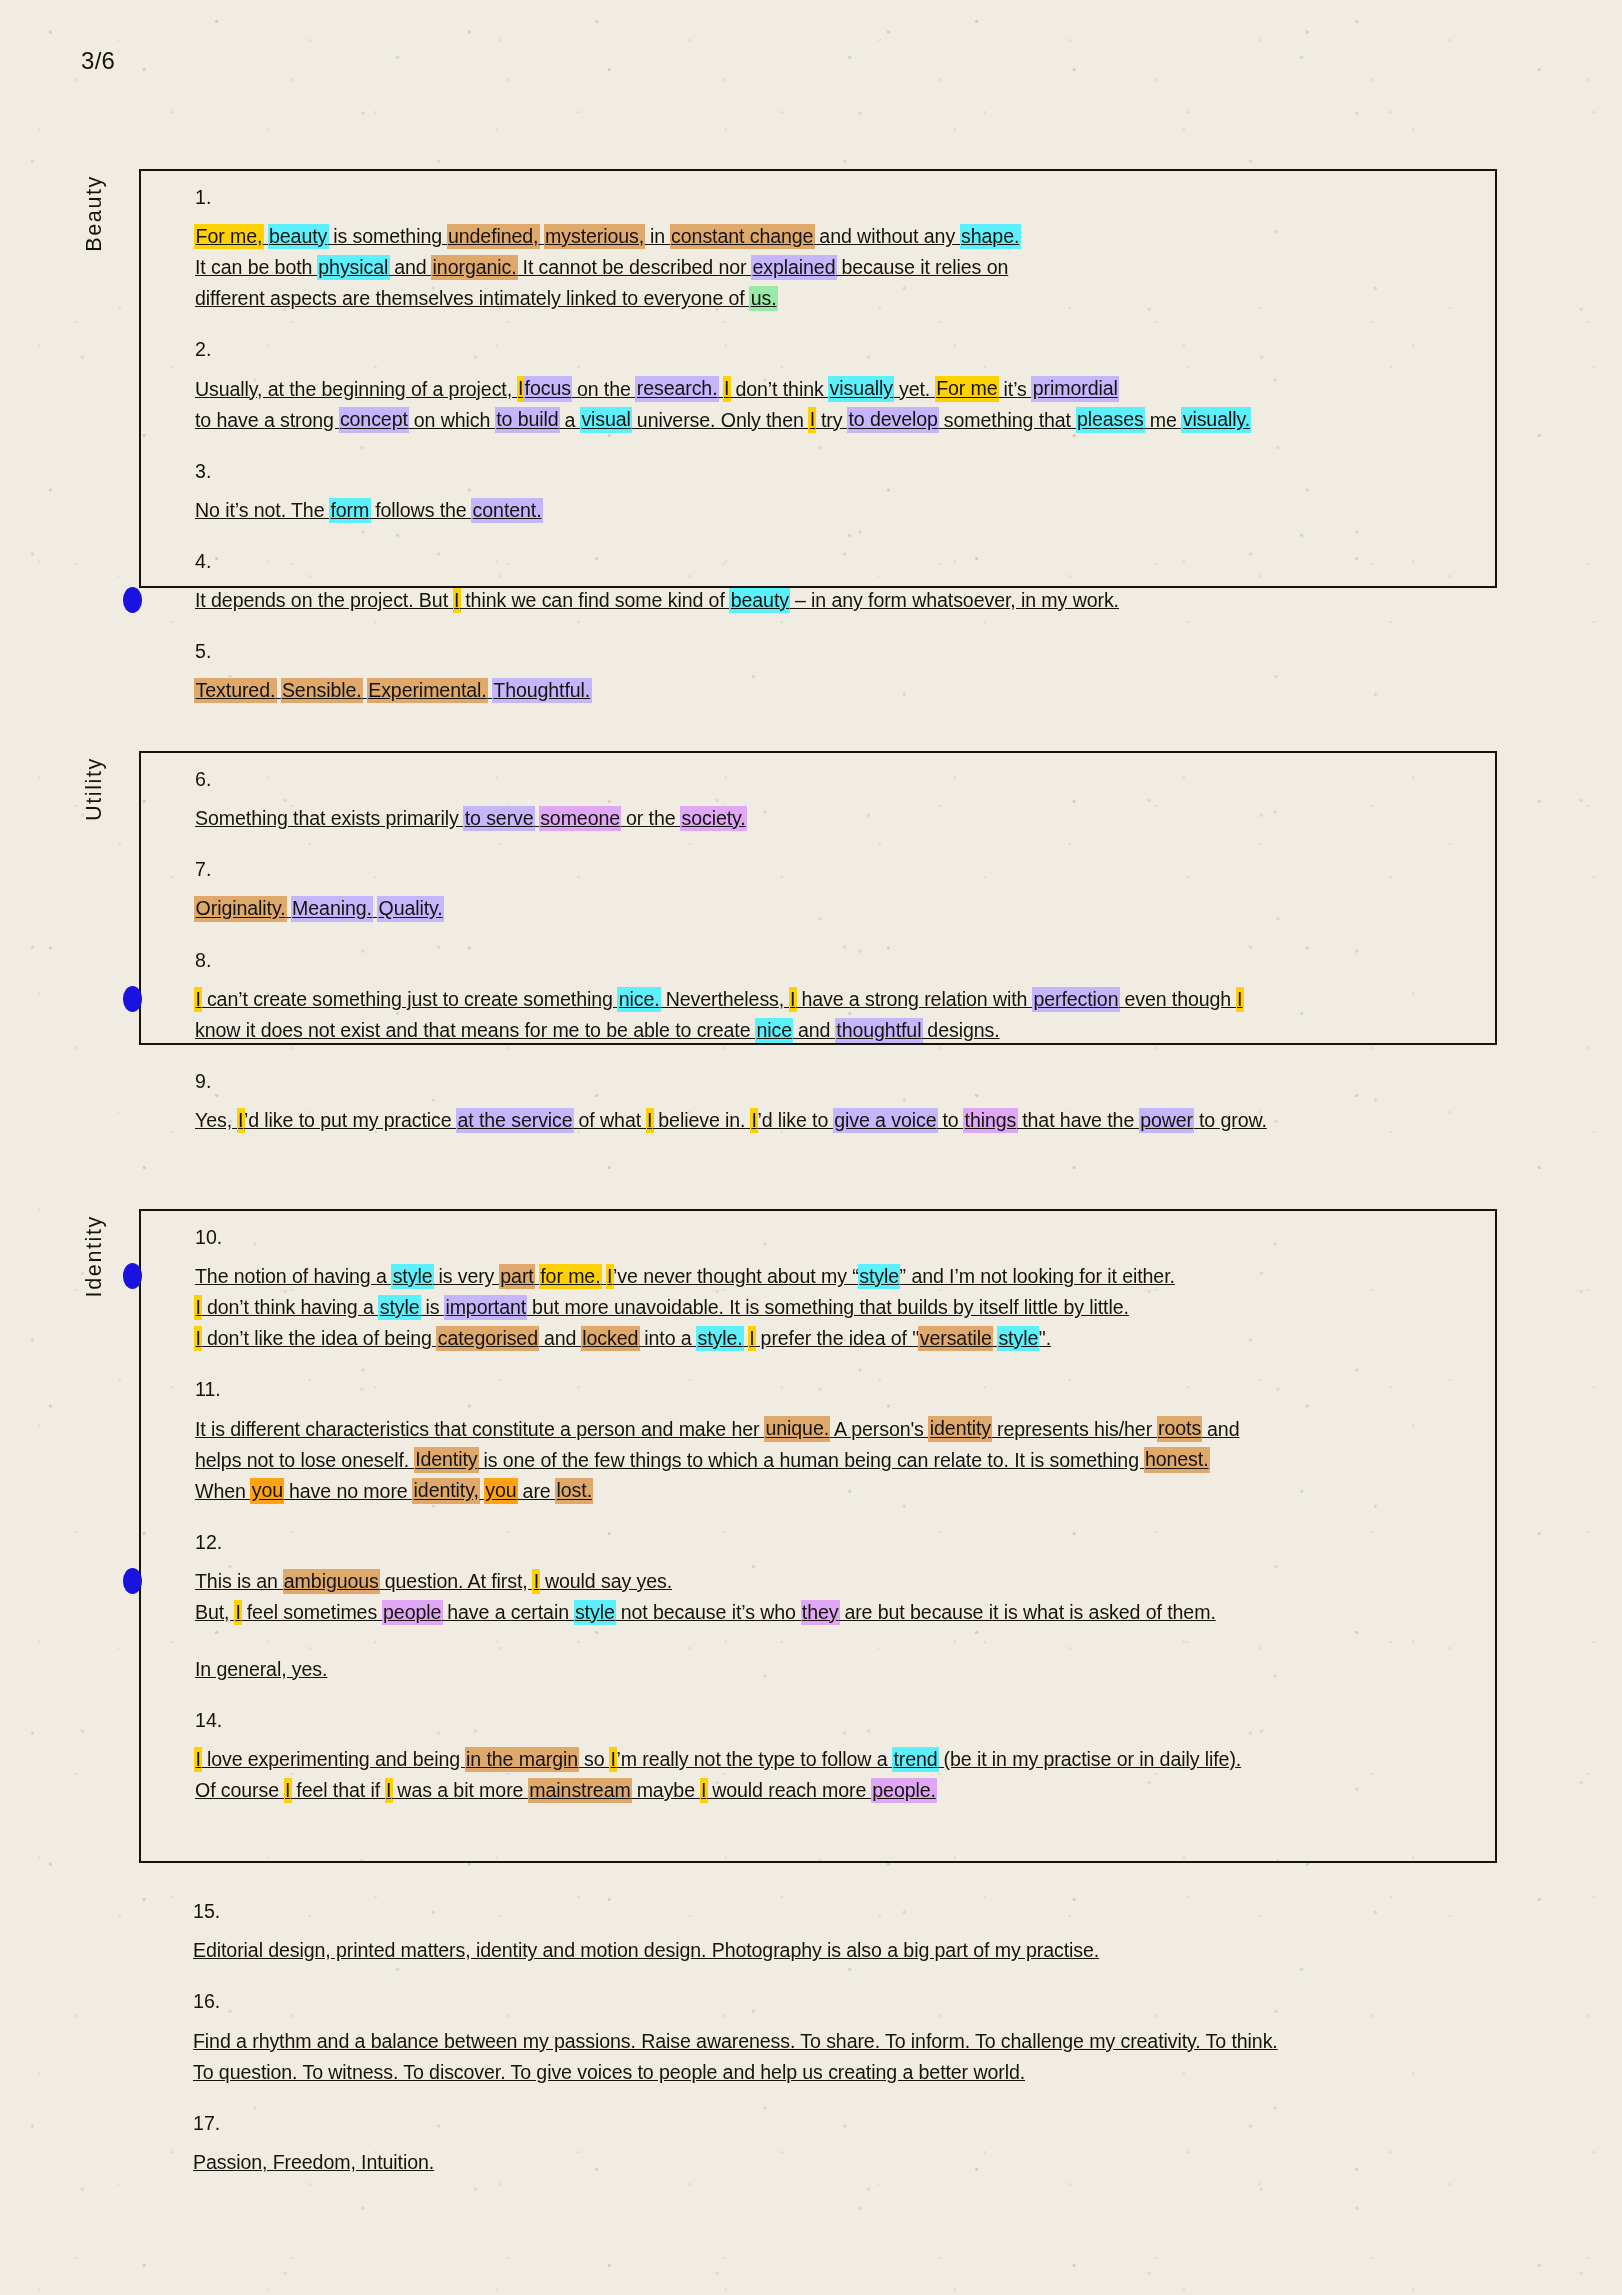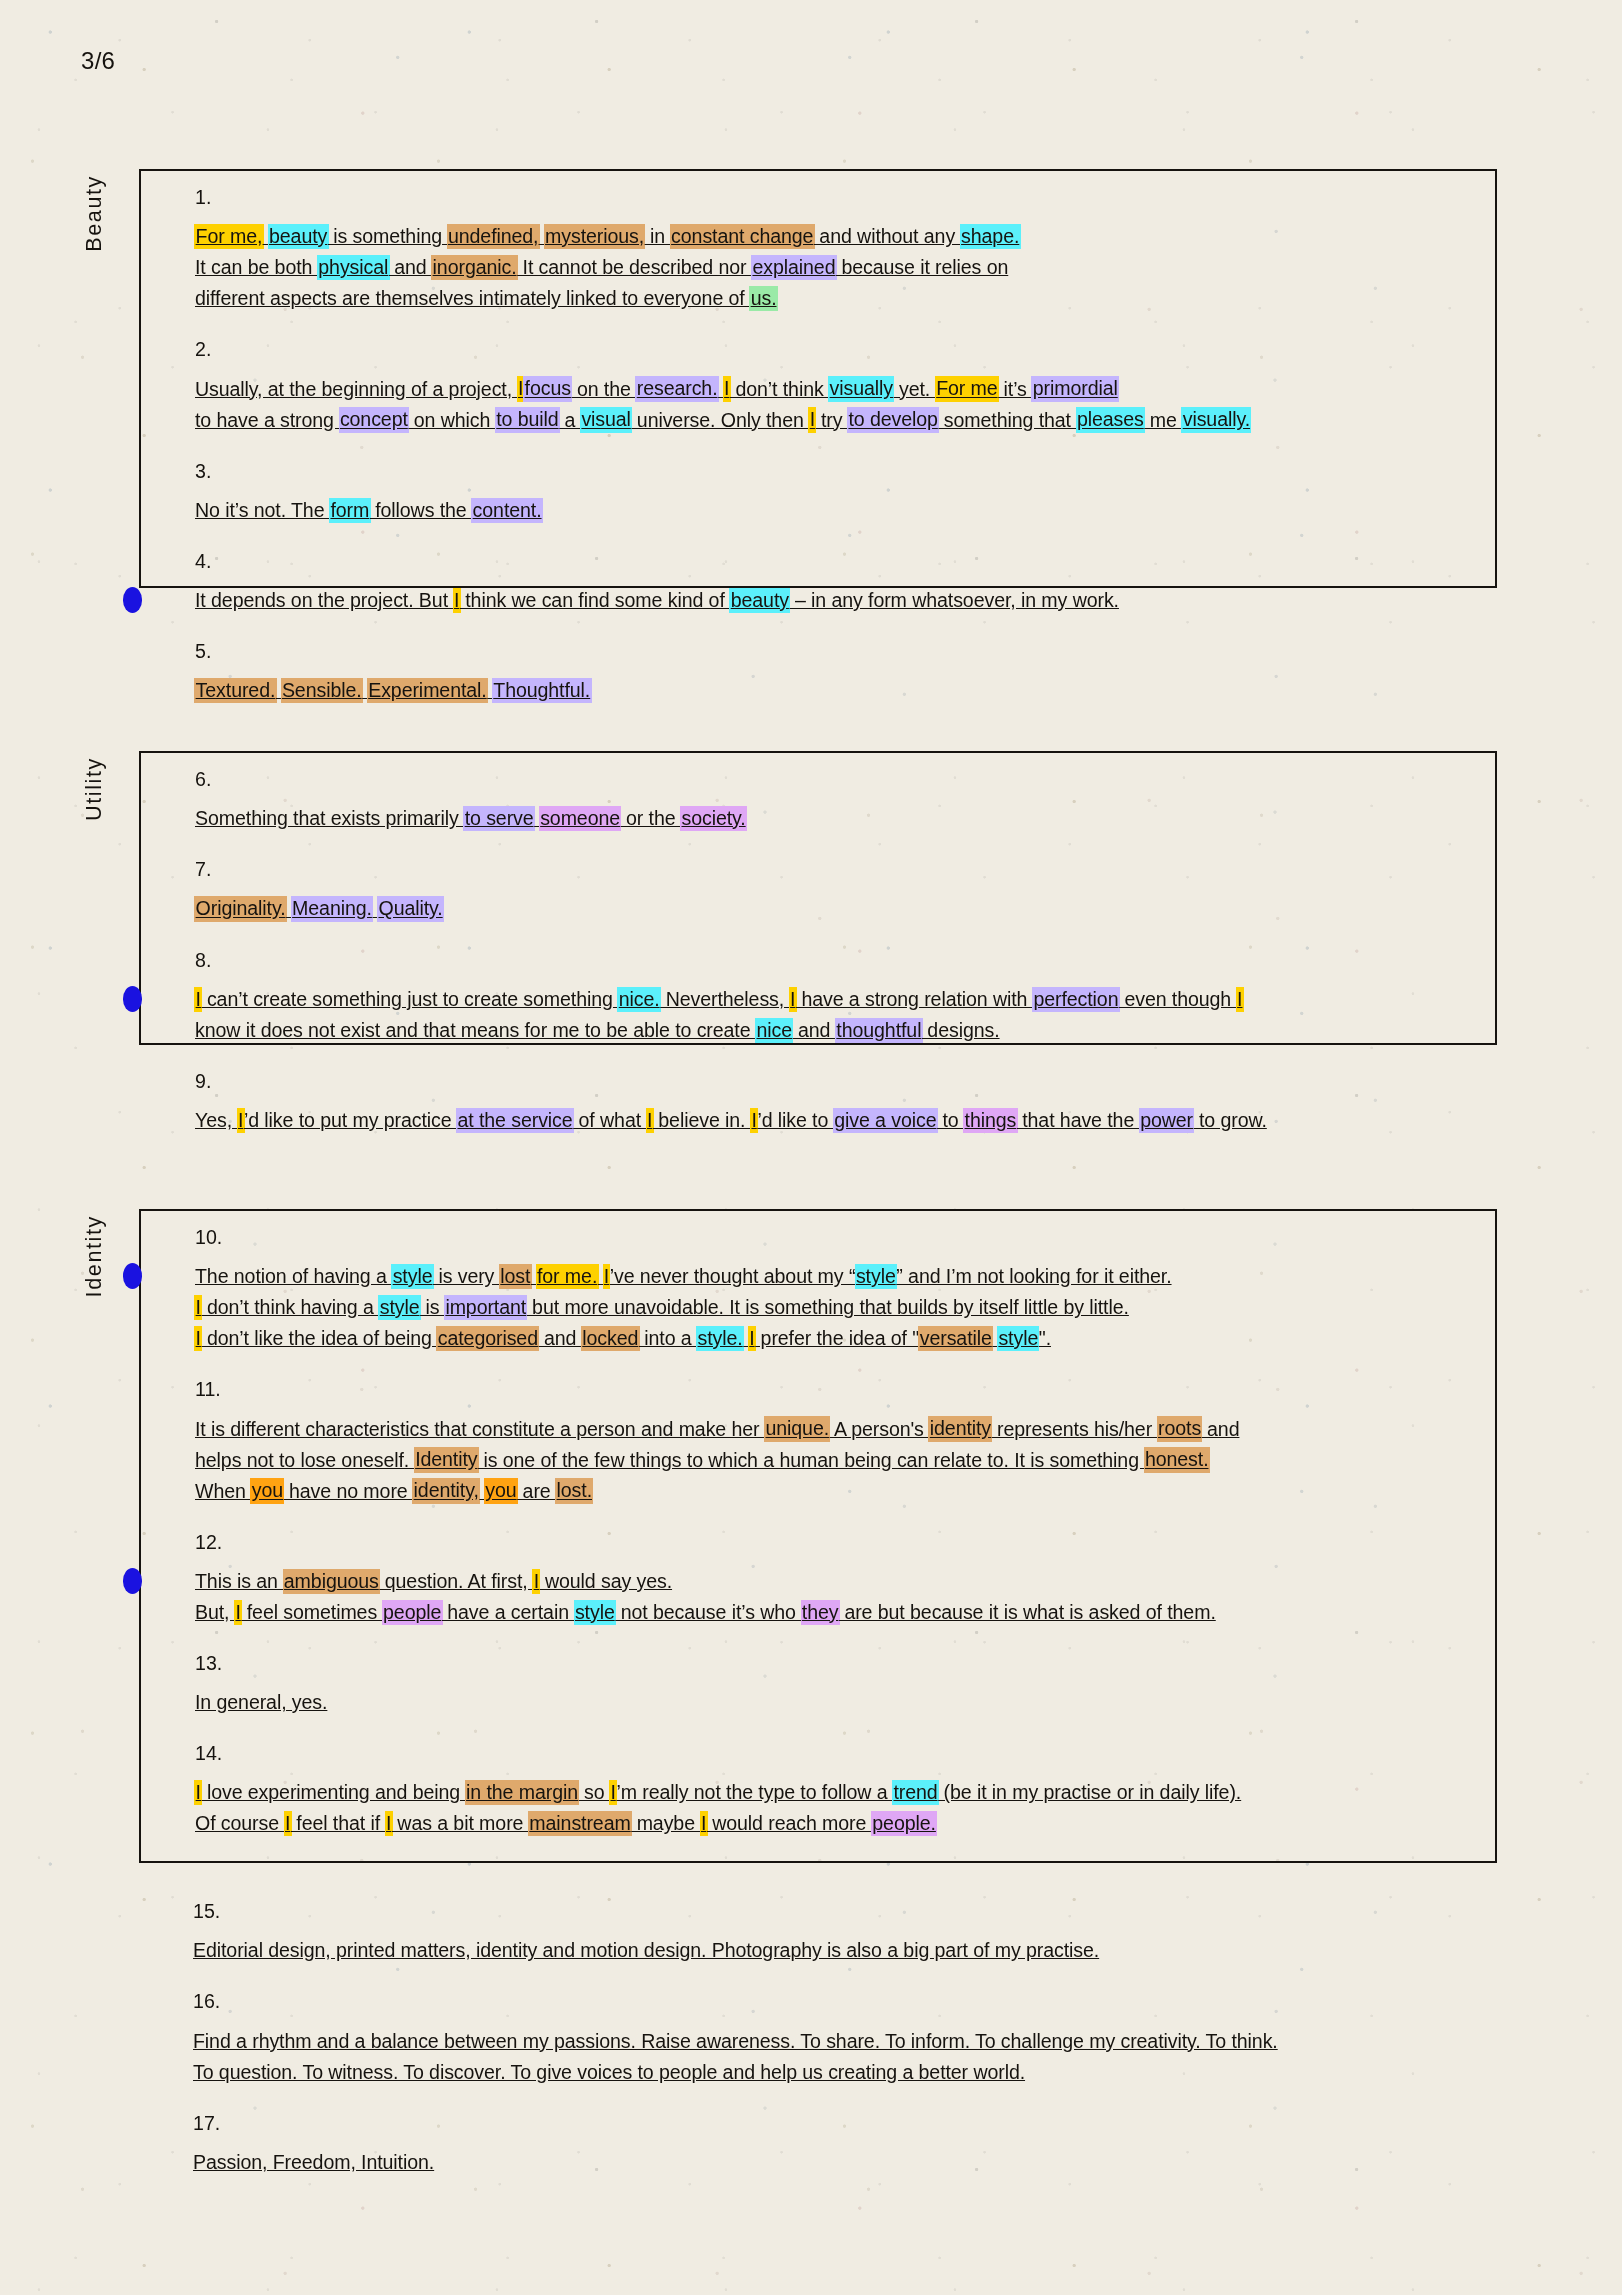--- a/index.html
+++ b/index.html
@@ -181,21 +181,21 @@
           </div>
         </div>
       </div>
     </div>
     <div class="section" style="top: 1209px; height: 654px;">
       <div class="vlabel">Identity</div>
       <div class="items">
         <div class="item">
           <div class="num">10.</div>
           <div class="lines">
-            <div class="line">The notion of having a <mark class="c">style</mark> is very <mark class="t">lost</mark> <mark class="y">for me.</mark> <mark class="y">I</mark>’ve never thought about my “<mark class="c">style</mark>” and I’m not looking for it either.</div>
+            <div class="line">The notion of having a <mark class="c">style</mark> is very <mark class="t">part</mark> <mark class="y">for me.</mark> <mark class="y">I</mark>’ve never thought about my “<mark class="c">style</mark>” and I’m not looking for it either.</div>
             <div class="line"><mark class="y">I</mark> don’t think having a <mark class="c">style</mark> is <mark class="g">important</mark> but more unavoidable. It is something that builds by itself little by little.</div>
             <div class="line"><mark class="y">I</mark> don’t like the idea of being <mark class="t">categorised</mark> and <mark class="t">locked</mark> into a <mark class="c">style.</mark> <mark class="y">I</mark> prefer the idea of "<mark class="t">versatile</mark> <mark class="c">style</mark>".</div>
           </div>
           <div class="dot" style="top: 35px;"></div>
         </div>
         <div class="gap"></div>
         <div class="item">
           <div class="num">11.</div>
           <div class="lines">
             <div class="line">It is different characteristics that constitute a person and make her <mark class="t">unique.</mark> A person's <mark class="t">identity</mark> represents his/her <mark class="t">roots</mark> and</div>
@@ -207,21 +207,20 @@
         <div class="item">
           <div class="num">12.</div>
           <div class="lines">
             <div class="line">This is an <mark class="t">ambiguous</mark> question. At first, <mark class="y">I</mark> would say yes.</div>
             <div class="line">But, <mark class="y">I</mark> feel sometimes <mark class="p">people</mark> have a certain <mark class="c">style</mark> not because it’s who <mark class="p">they</mark> are but because it is what is asked of them.</div>
           </div>
           <div class="dot" style="top: 35px;"></div>
         </div>
         <div class="gap"></div>
         <div class="item">
-          <div class="num">13.</div>
           <div class="lines">
             <div class="line">In general, yes.</div>
           </div>
         </div>
         <div class="gap"></div>
         <div class="item">
           <div class="num">14.</div>
           <div class="lines">
             <div class="line"><mark class="y">I</mark> love experimenting and being <mark class="t">in the margin</mark> so <mark class="y">I</mark>’m really not the type to follow a <mark class="c">trend</mark> (be it in my practise or in daily life).</div>
             <div class="line">Of course <mark class="y">I</mark> feel that if <mark class="y">I</mark> was a bit more <mark class="t">mainstream</mark> maybe <mark class="y">I</mark> would reach more <mark class="p">people.</mark></div>

